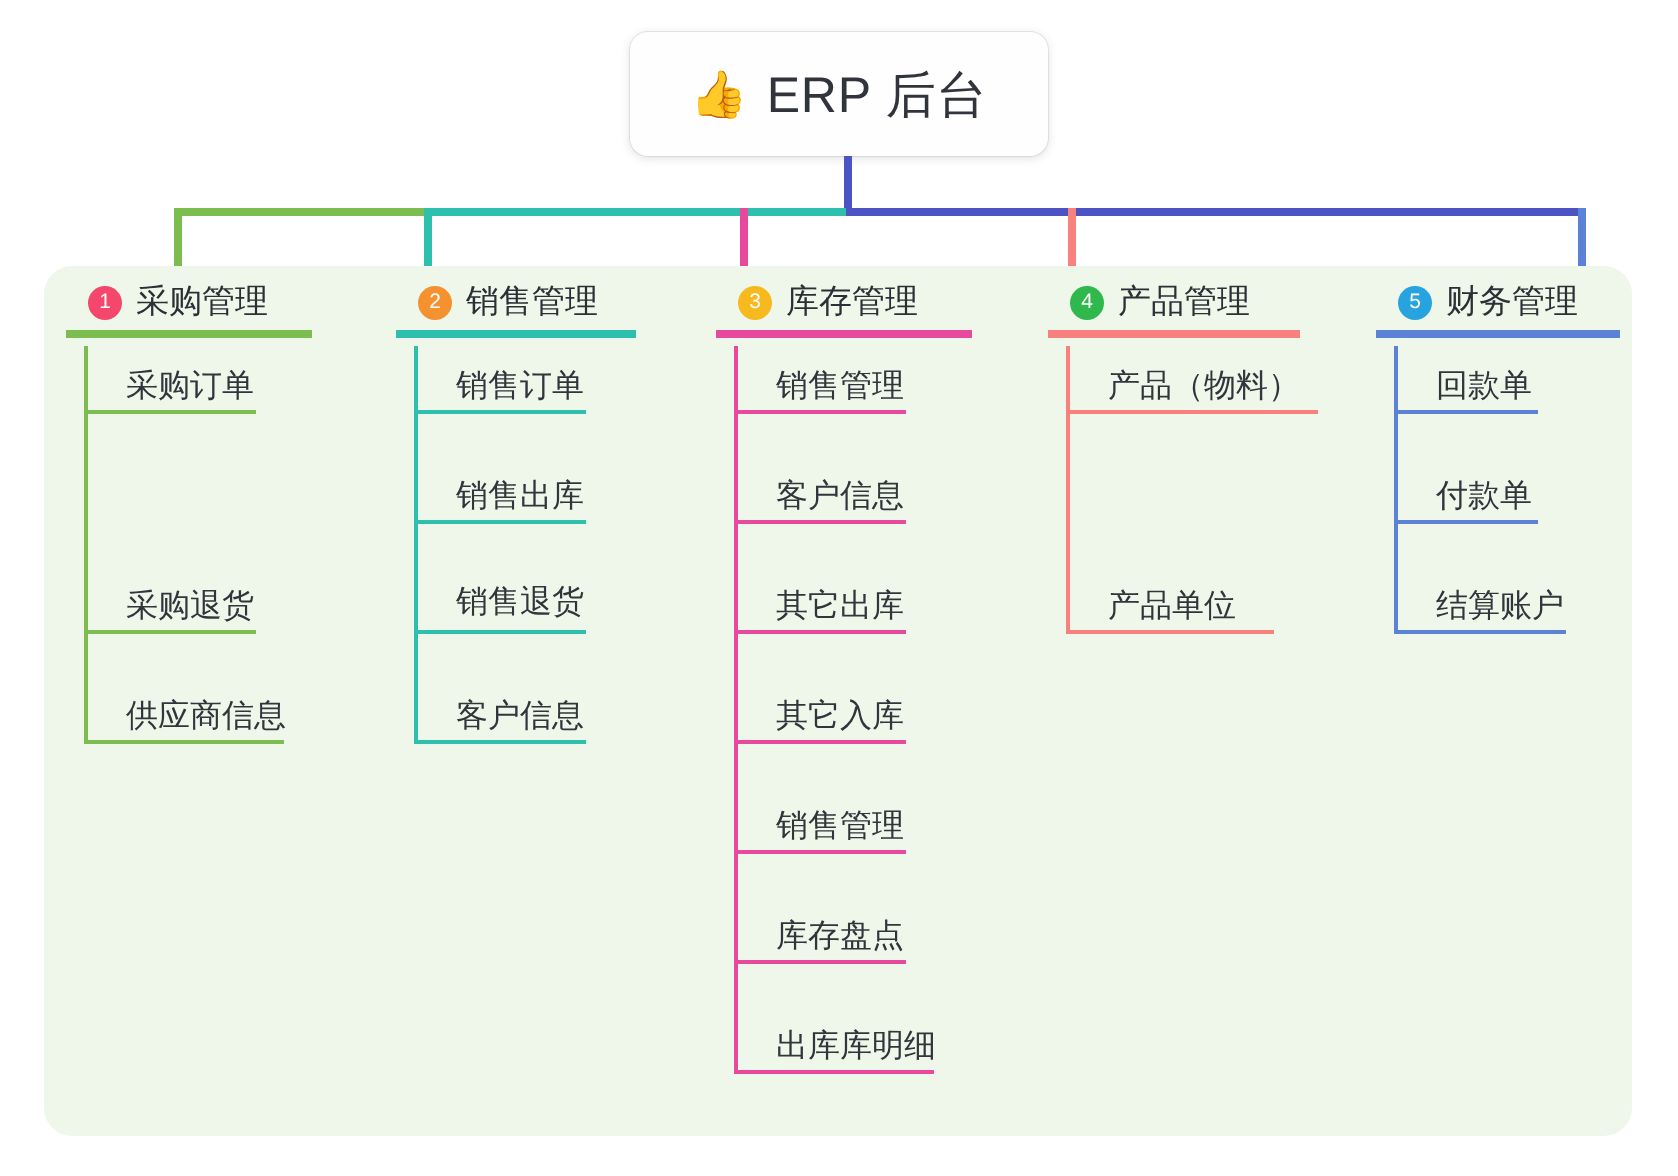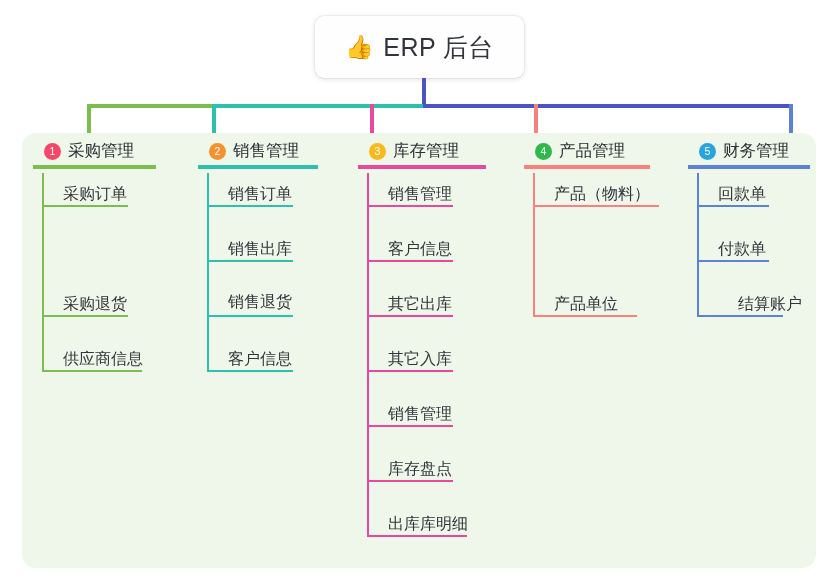--- a/index.html
+++ b/index.html
@@ -197,21 +197,21 @@
           </div>
           <div class="spine" style="left: 9px; top: 40px; height: 144px; background: rgb(91, 130, 214);"></div>
           <div class="leaf" style="left: 9px; top: 48px; width: 72px; height: 26px;">
             <span class="leaf-label">回款单</span>
             <div class="leaf-rule" style="width: 72px; background: rgb(91, 130, 214);"></div>
           </div>
           <div class="leaf" style="left: 9px; top: 103px; width: 72px; height: 26px;">
             <span class="leaf-label">付款单</span>
             <div class="leaf-rule" style="width: 72px; background: rgb(91, 130, 214);"></div>
           </div>
-          <div class="leaf" style="left: 9px; top: 158px; width: 86px; height: 26px; padding-left: 20px;">
+          <div class="leaf" style="left: 9px; top: 158px; width: 86px; height: 26px;">
             <span class="leaf-label">结算账户</span>
             <div class="leaf-rule" style="width: 86px; background: rgb(91, 130, 214);"></div>
           </div>
         </div>
       </div>
   </div>
 
 </div>
 
 </body></html>

